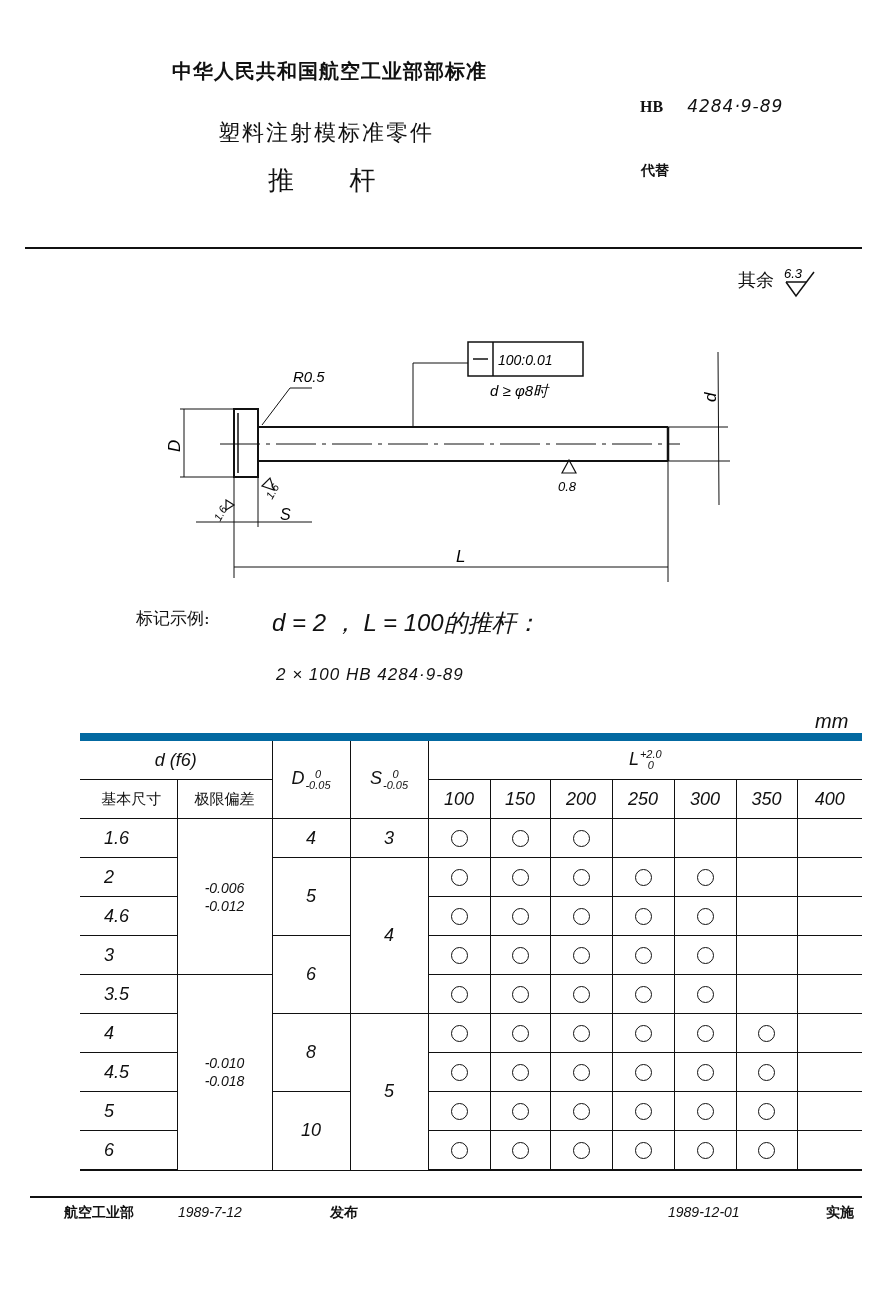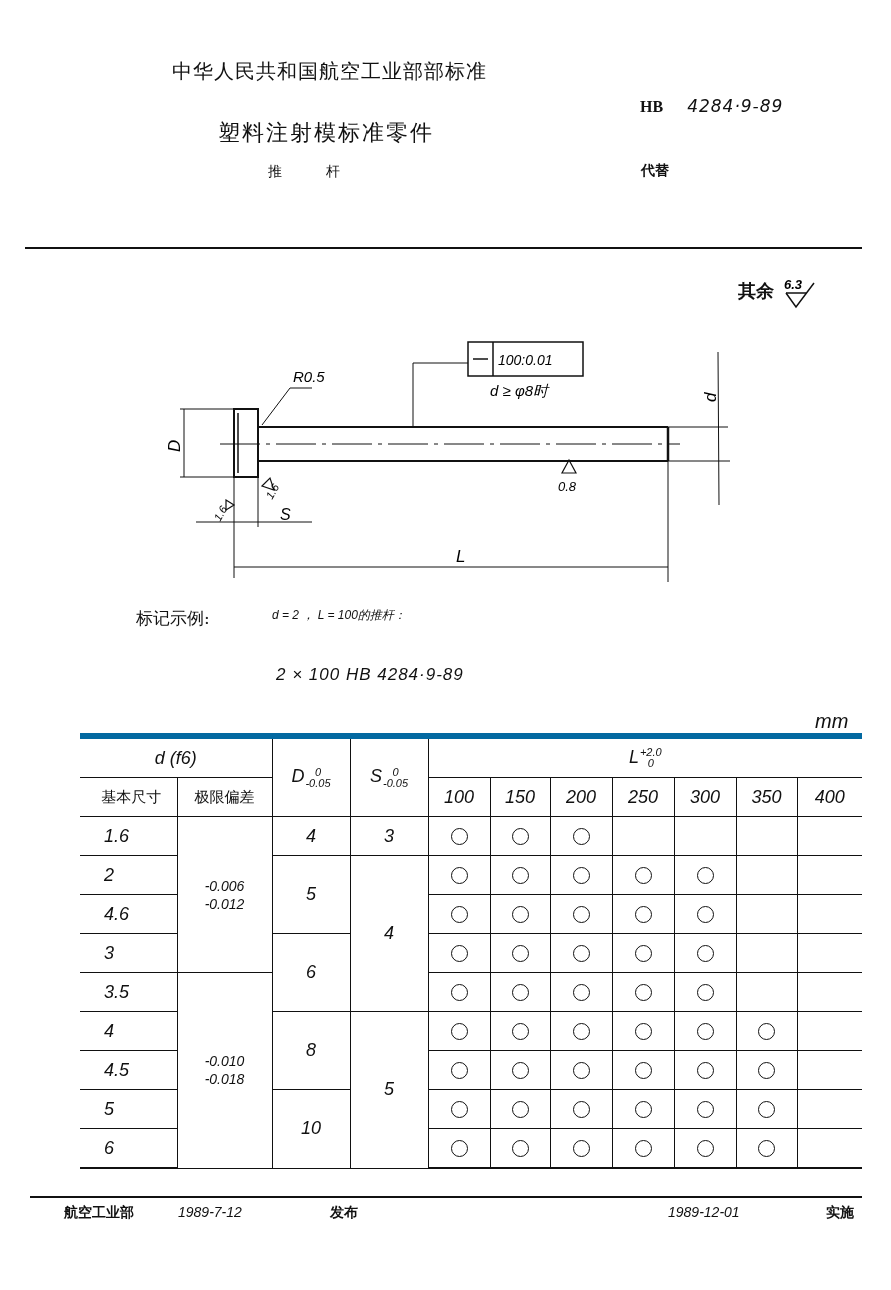--- a/index.html
+++ b/index.html
@@ -1,36 +1,36 @@
 <!DOCTYPE html>
 <html><head>
 <meta charset="utf-8">
 <style>
   html, body { margin: 0; padding: 0; background: #ffffff; }
   body { width: 891px; height: 1290px; position: relative; overflow: hidden;
          font-family: "DejaVu Sans", sans-serif; color: #111; }
   .abs { position: absolute; }
-  .hdr-org { left: 172px; top: 58px; font-size: 20px; font-weight: normal; letter-spacing: 1px; }
+  .hdr-org { left: 172px; top: 58px; font-size: 20px; font-weight: bold; letter-spacing: 1px; }
   .hdr-title { left: 218px; top: 118px; font-size: 22px; font-family: "DejaVu Serif", serif; letter-spacing: 2px; }
-  .hdr-sub { left: 268px; top: 163px; font-size: 14px; font-family: Liberation Sans, sans-serif; word-spacing: 40px; text-align: center; }
+  .hdr-sub { left: 268px; top: 163px; font-size: 26px; font-family: Liberation Mono, monospace; word-spacing: 40px; text-align: center; }
   .hdr-std { left: 640px; top: 96px; font-size: 17px; }
   .hdr-std b { font-family: "Liberation Serif", serif; font-size: 16px; margin-right: 24px; }
   .hdr-std i { font-style: italic; letter-spacing: 1px; }
   .hdr-replace { left: 641px; top: 162px; font-size: 14px; font-weight: bold; }
   .rule-top { left: 25px; top: 247px; width: 837px; height: 2px; background: #111; }
-  .rough-rest { left: 738px; top: 275px; font-size: 18px; font-family: "DejaVu Serif", serif; font-weight: bold; }
+  .rough-rest { left: 738px; top: 264px; font-size: 18px; font-family: "DejaVu Serif", serif; }
   .drawing { left: 0; top: 0; }
   .mark-label { left: 136px; top: 607px; font-size: 17px; font-family: "DejaVu Serif", serif; }
-  .mark-text { left: 272px; top: 607px; font-size: 12px; font-style: italic; font-family: "Liberation Sans", sans-serif; text-align: center; }
+  .mark-text { left: 272px; top: 607px; font-size: 24px; font-style: italic; font-family: "Liberation Sans", sans-serif; text-align: center; }
   .mark-code { left: 276px; top: 665px; font-size: 17px; font-style: italic; font-family: "Liberation Sans", sans-serif; letter-spacing: 1px; }
   .unit { left: 815px; top: 710px; font-size: 20px; font-style: italic; font-family: "Liberation Sans", sans-serif; }
   table.spec { position: absolute; left: 80px; top: 733px; border-collapse: collapse; width: 782px; }
   table.spec td { border: 1.5px solid #111; text-align: center; padding: 0; font-style: italic;
                   font-family: "Liberation Sans", sans-serif; font-size: 18px; height: 38px; }
-  table.spec tr.top td { border-top: 6px solid #0369a1; font-style: italic; }
+  table.spec tr.top td { border-top: 8px solid #0369a1; font-style: italic; }
   table.spec tr:last-child td { border-bottom: 2px solid #111; }
   table.spec td.first { border-left: none; text-align: left; padding-left: 24px; }
   table.spec td.last { border-right: none; }
   table.spec td.cn { font-style: normal; font-family: "DejaVu Serif", serif; font-size: 15px; text-align: center; }
   table.spec td.tol { font-size: 14px; line-height: 18px; }
   .circle { display: inline-block; width: 15px; height: 15px; border: 1.5px solid #111; border-radius: 50%; vertical-align: middle; }
   .stack { display: inline-block; vertical-align: middle; line-height: 11px; font-size: 11px; text-align: center; margin-left: 1px; }
   .rule-bottom { left: 30px; top: 1196px; width: 832px; height: 2px; background: #111; }
   .footer { top: 1204px; font-size: 14px; }
   .f-org { left: 64px; font-weight: bold; }

